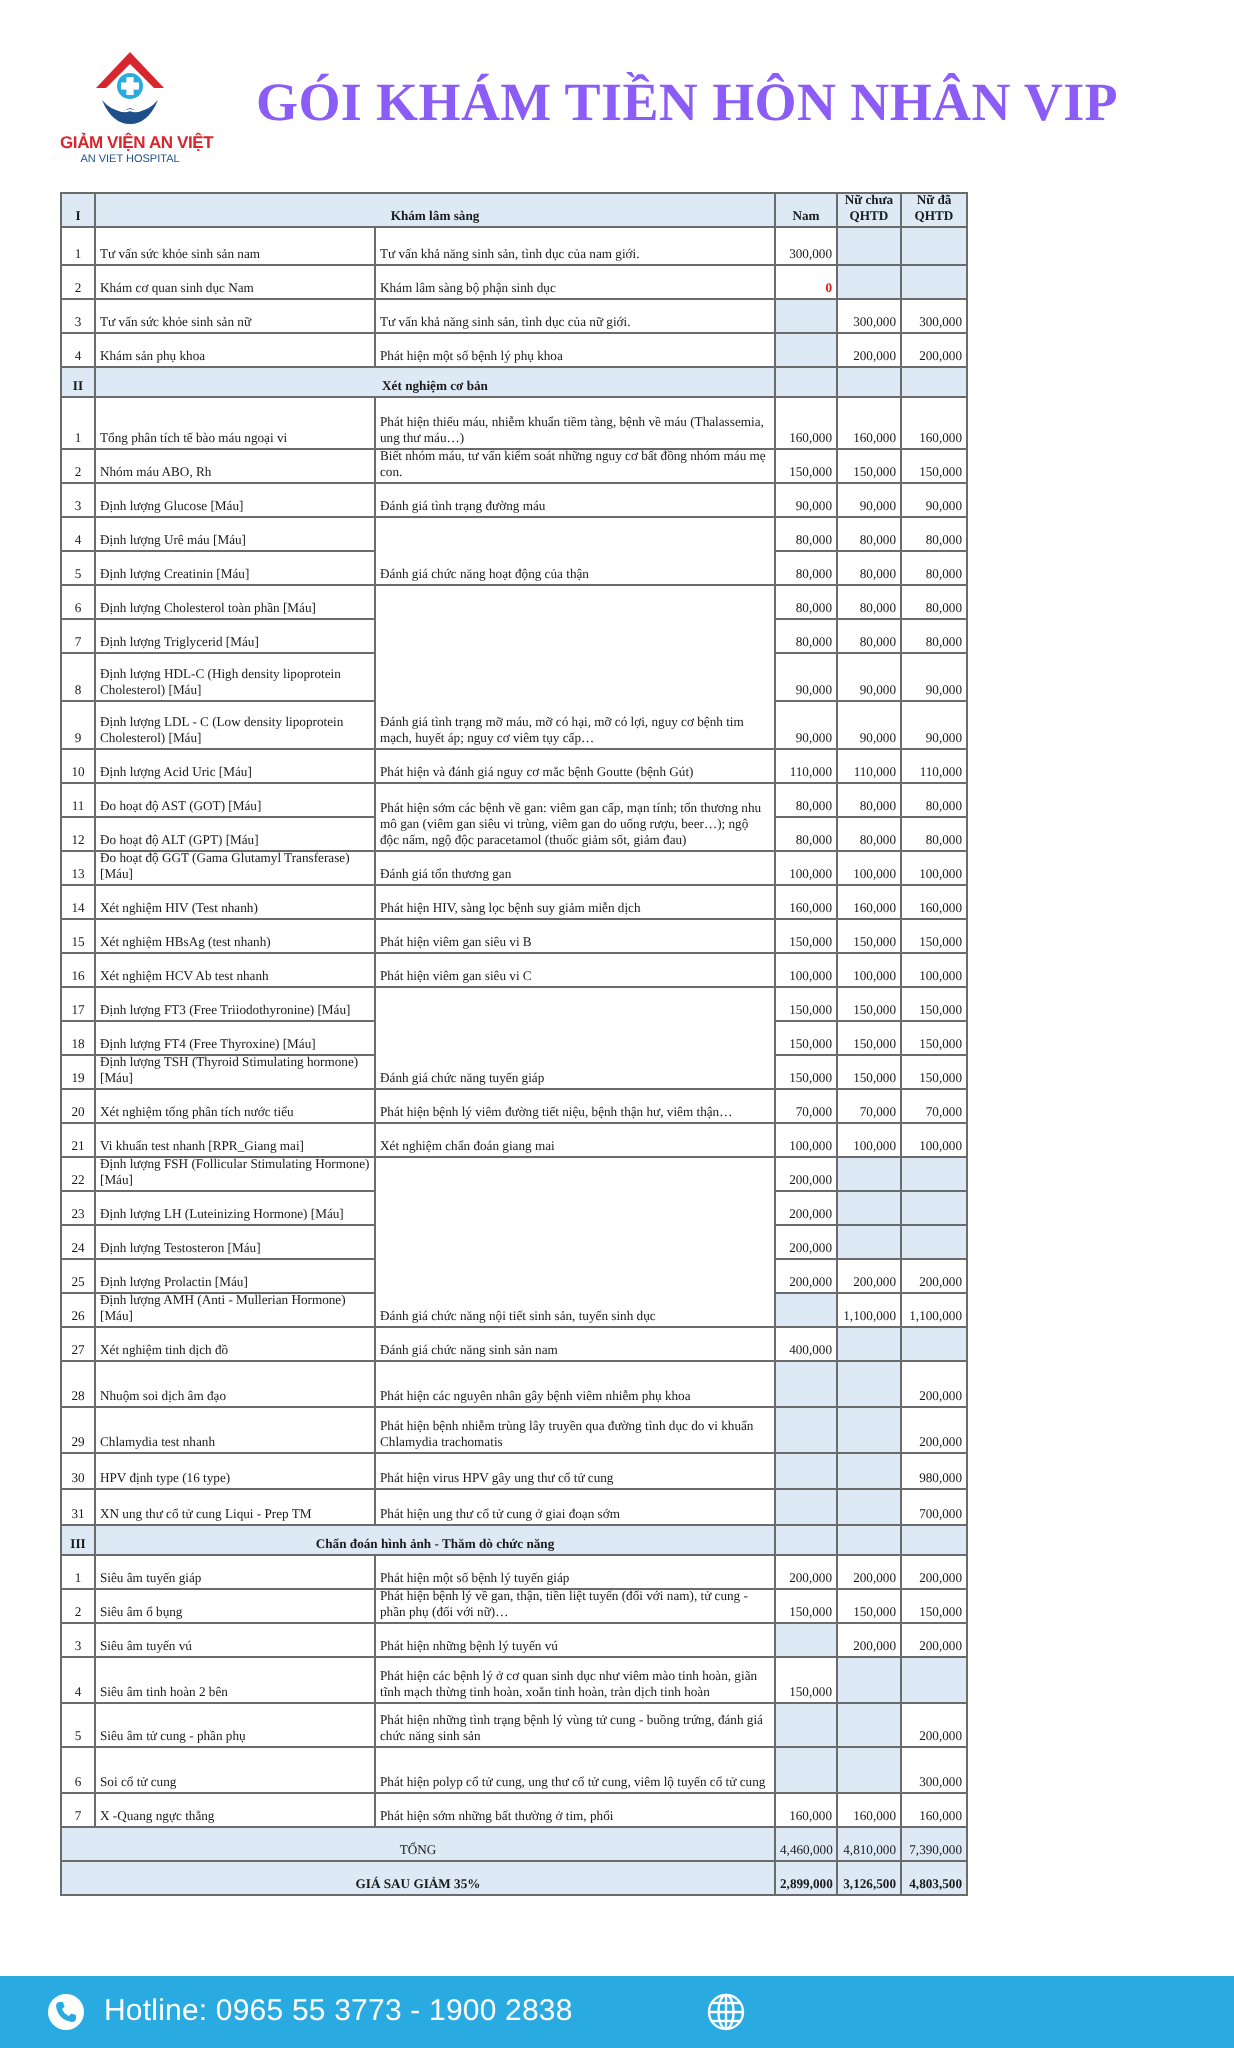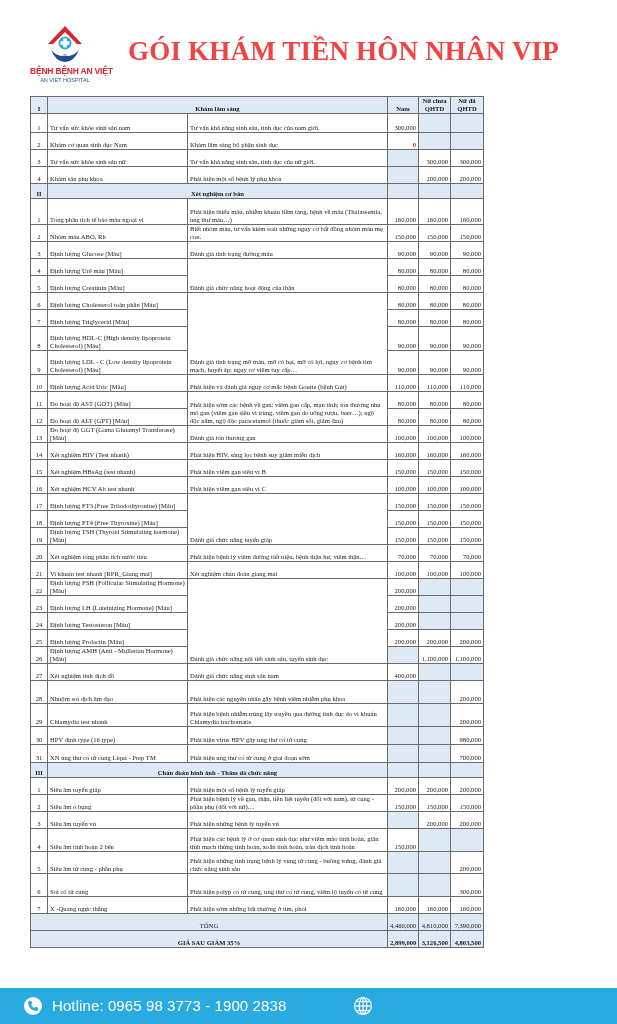--- a/index.html
+++ b/index.html
@@ -2,21 +2,21 @@
 <html><head>
 <meta charset="utf-8">
 <style>
   html, body { margin:0; padding:0; background:#ffffff; }
   body { width:617px; height:1024px; position:relative; overflow:hidden; font-family:"Liberation Serif","DejaVu Serif",serif; color:#1a1a1a; }
   .header { position:absolute; left:0; top:0; width:617px; height:95px; }
   .logo { position:absolute; left:30px; top:24px; width:70px; height:62px; }
   .logo svg { position:absolute; left:14px; top:0; }
   .logo .brand { position:absolute; left:0; top:42px; width:70px; text-align:center; font-family:"Liberation Sans","DejaVu Sans",sans-serif; font-weight:bold; font-size:8.5px; color:#d7262e; letter-spacing:-0.2px; white-space:nowrap; }
   .logo .brand-sub { position:absolute; left:0; top:53px; width:70px; text-align:center; font-family:"Liberation Sans","DejaVu Sans",sans-serif; font-size:5.5px; color:#1f4f8a; white-space:nowrap; }
-  .title { position:absolute; left:128px; top:36px; font-family:"Liberation Serif","DejaVu Serif",serif; font-weight:bold; font-size:27px; color:#ef4444; white-space:nowrap; letter-spacing:0.2px; }
+  .title { position:absolute; left:128px; top:36px; font-family:"Liberation Serif","DejaVu Serif",serif; font-weight:bold; font-size:27px; color:#8b5cf6; white-space:nowrap; letter-spacing:0.2px; }
 
   table.price { position:absolute; left:30px; top:96px; width:453px; border-collapse:collapse; table-layout:fixed; font-size:6.6px; line-height:8px; }
   table.price td { border:0.6px solid #6b6b6b; padding:0 2px; vertical-align:bottom; overflow:hidden; }
   td.no { text-align:center; }
   td.num { text-align:right; padding-right:1px; }
   td.hdr { background:#dde9f5; font-weight:bold; text-align:center; vertical-align:middle; }
   td.sec { background:#dde9f5; font-weight:bold; }
   td.shade { background:#dde9f5; }
   td.name, td.desc { text-align:left; }
   td.desc { vertical-align:middle; }
@@ -37,21 +37,21 @@
 <div class="header">
   <div class="logo">
     <svg width="42" height="42" viewBox="0 0 42 42">
       <path d="M21 2 L38 20 L33 20 L21 8 L9 20 L4 20 Z" fill="#d7262e"></path>
       <circle cx="21" cy="19" r="6.5" fill="#29abe2"></circle>
       <rect x="19.2" y="14.5" width="3.6" height="9" fill="#ffffff"></rect>
       <rect x="16.5" y="17.2" width="9" height="3.6" fill="#ffffff"></rect>
       <path d="M7 26 Q14 34 21 30 Q28 34 35 26 Q30 38 21 38 Q12 38 7 26 Z" fill="#1f4f8a"></path>
       <path d="M11 28 Q16 33 21 31 Q26 33 31 28" stroke="#ffffff" stroke-width="1" fill="none"></path>
     </svg>
-    <div class="brand">BỆNH BỆNH AN VIỆT</div>
+    <div class="brand">GIẢM VIỆN AN VIỆT</div>
     <div class="brand-sub">AN VIET HOSPITAL</div>
   </div>
   <div class="title">GÓI KHÁM TIỀN HÔN NHÂN VIP</div>
 </div>
 
 <table class="price">
   <colgroup>
     <col style="width:17px">
       <col style="width:140px">
       <col style="width:200px">
@@ -420,21 +420,21 @@
       </tr>
     </tbody>
 </table>
 
 <div class="footer">
   <div class="phone-icon">
     <svg width="12" height="12" viewBox="0 0 12 12">
         <path d="M2.5 1 L4.5 1 L5.3 3.4 L4 4.5 Q5 7 7.5 8 L8.6 6.7 L11 7.5 L11 9.5 Q10.5 11 9 11 Q2 10 1 3 Q1 1.5 2.5 1 Z" fill="#29abe2"></path>
       </svg>
   </div>
-  <div class="hotline">Hotline: 0965 98 3773 - 1900 2838</div>
+  <div class="hotline">Hotline: 0965 55 3773 - 1900 2838</div>
   <div class="globe-icon">
     <svg width="20" height="20" viewBox="0 0 20 20" fill="none" stroke="#ffffff" stroke-width="1.2">
       <circle cx="10" cy="10" r="8.5"></circle>
       <ellipse cx="10" cy="10" rx="3.8" ry="8.5"></ellipse>
       <line x1="1.5" y1="10" x2="18.5" y2="10"></line>
       <line x1="10" y1="1.5" x2="10" y2="18.5"></line>
       <line x1="3" y1="5.5" x2="17" y2="5.5"></line>
       <line x1="3" y1="14.5" x2="17" y2="14.5"></line>
     </svg>
   </div>

